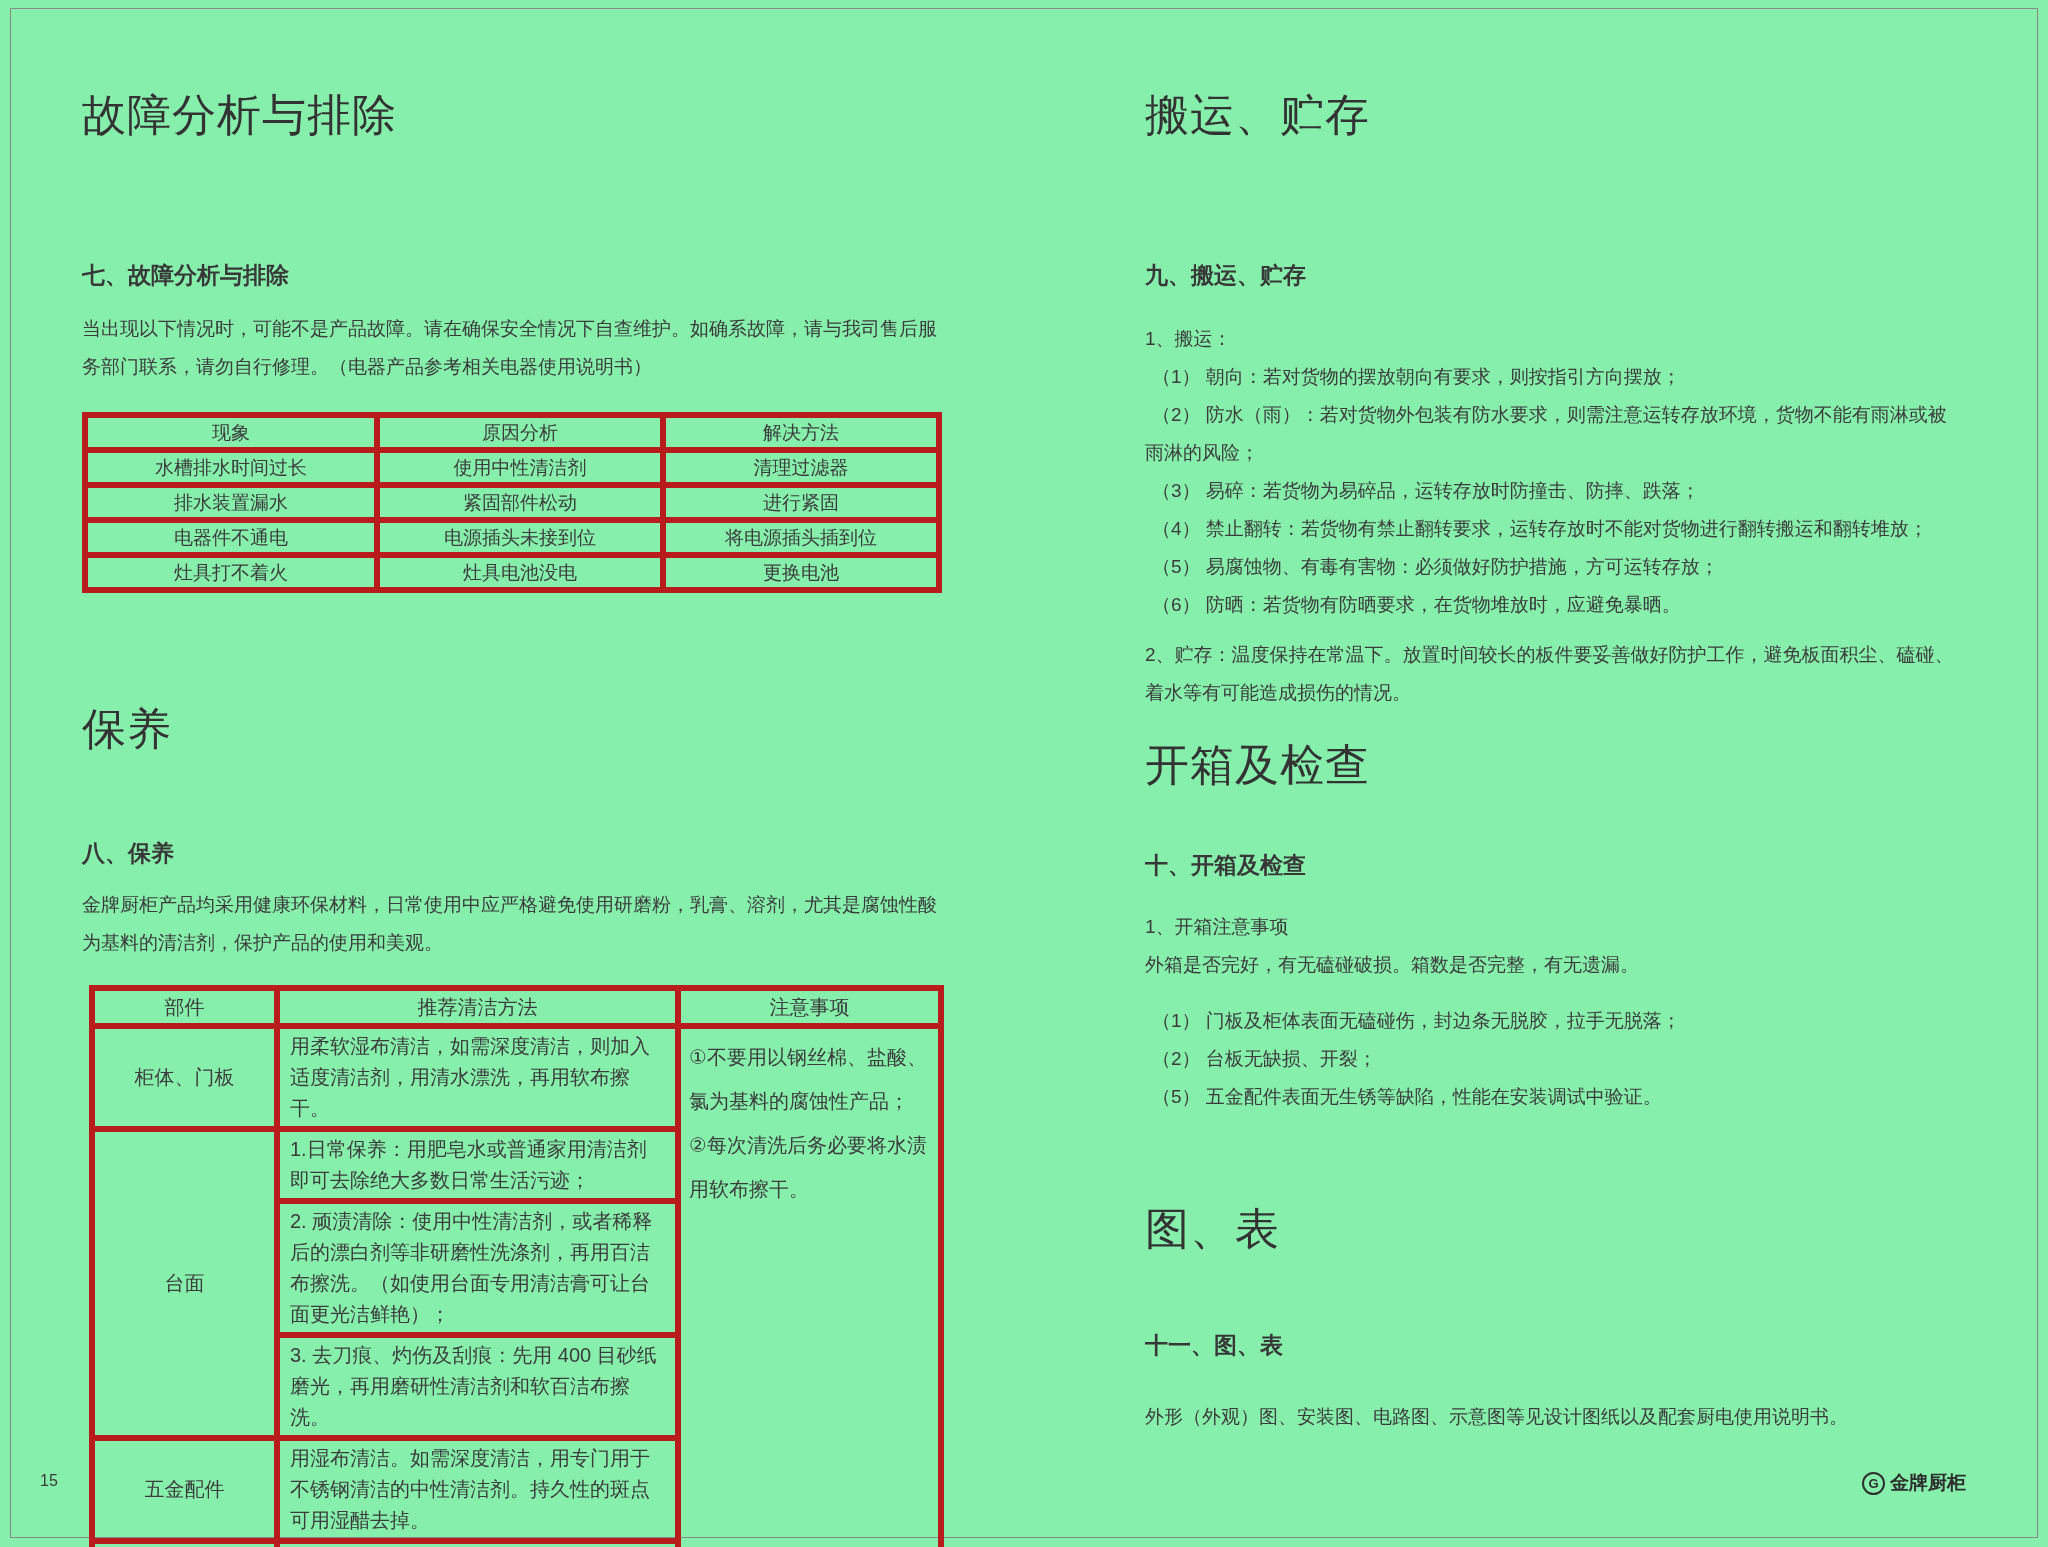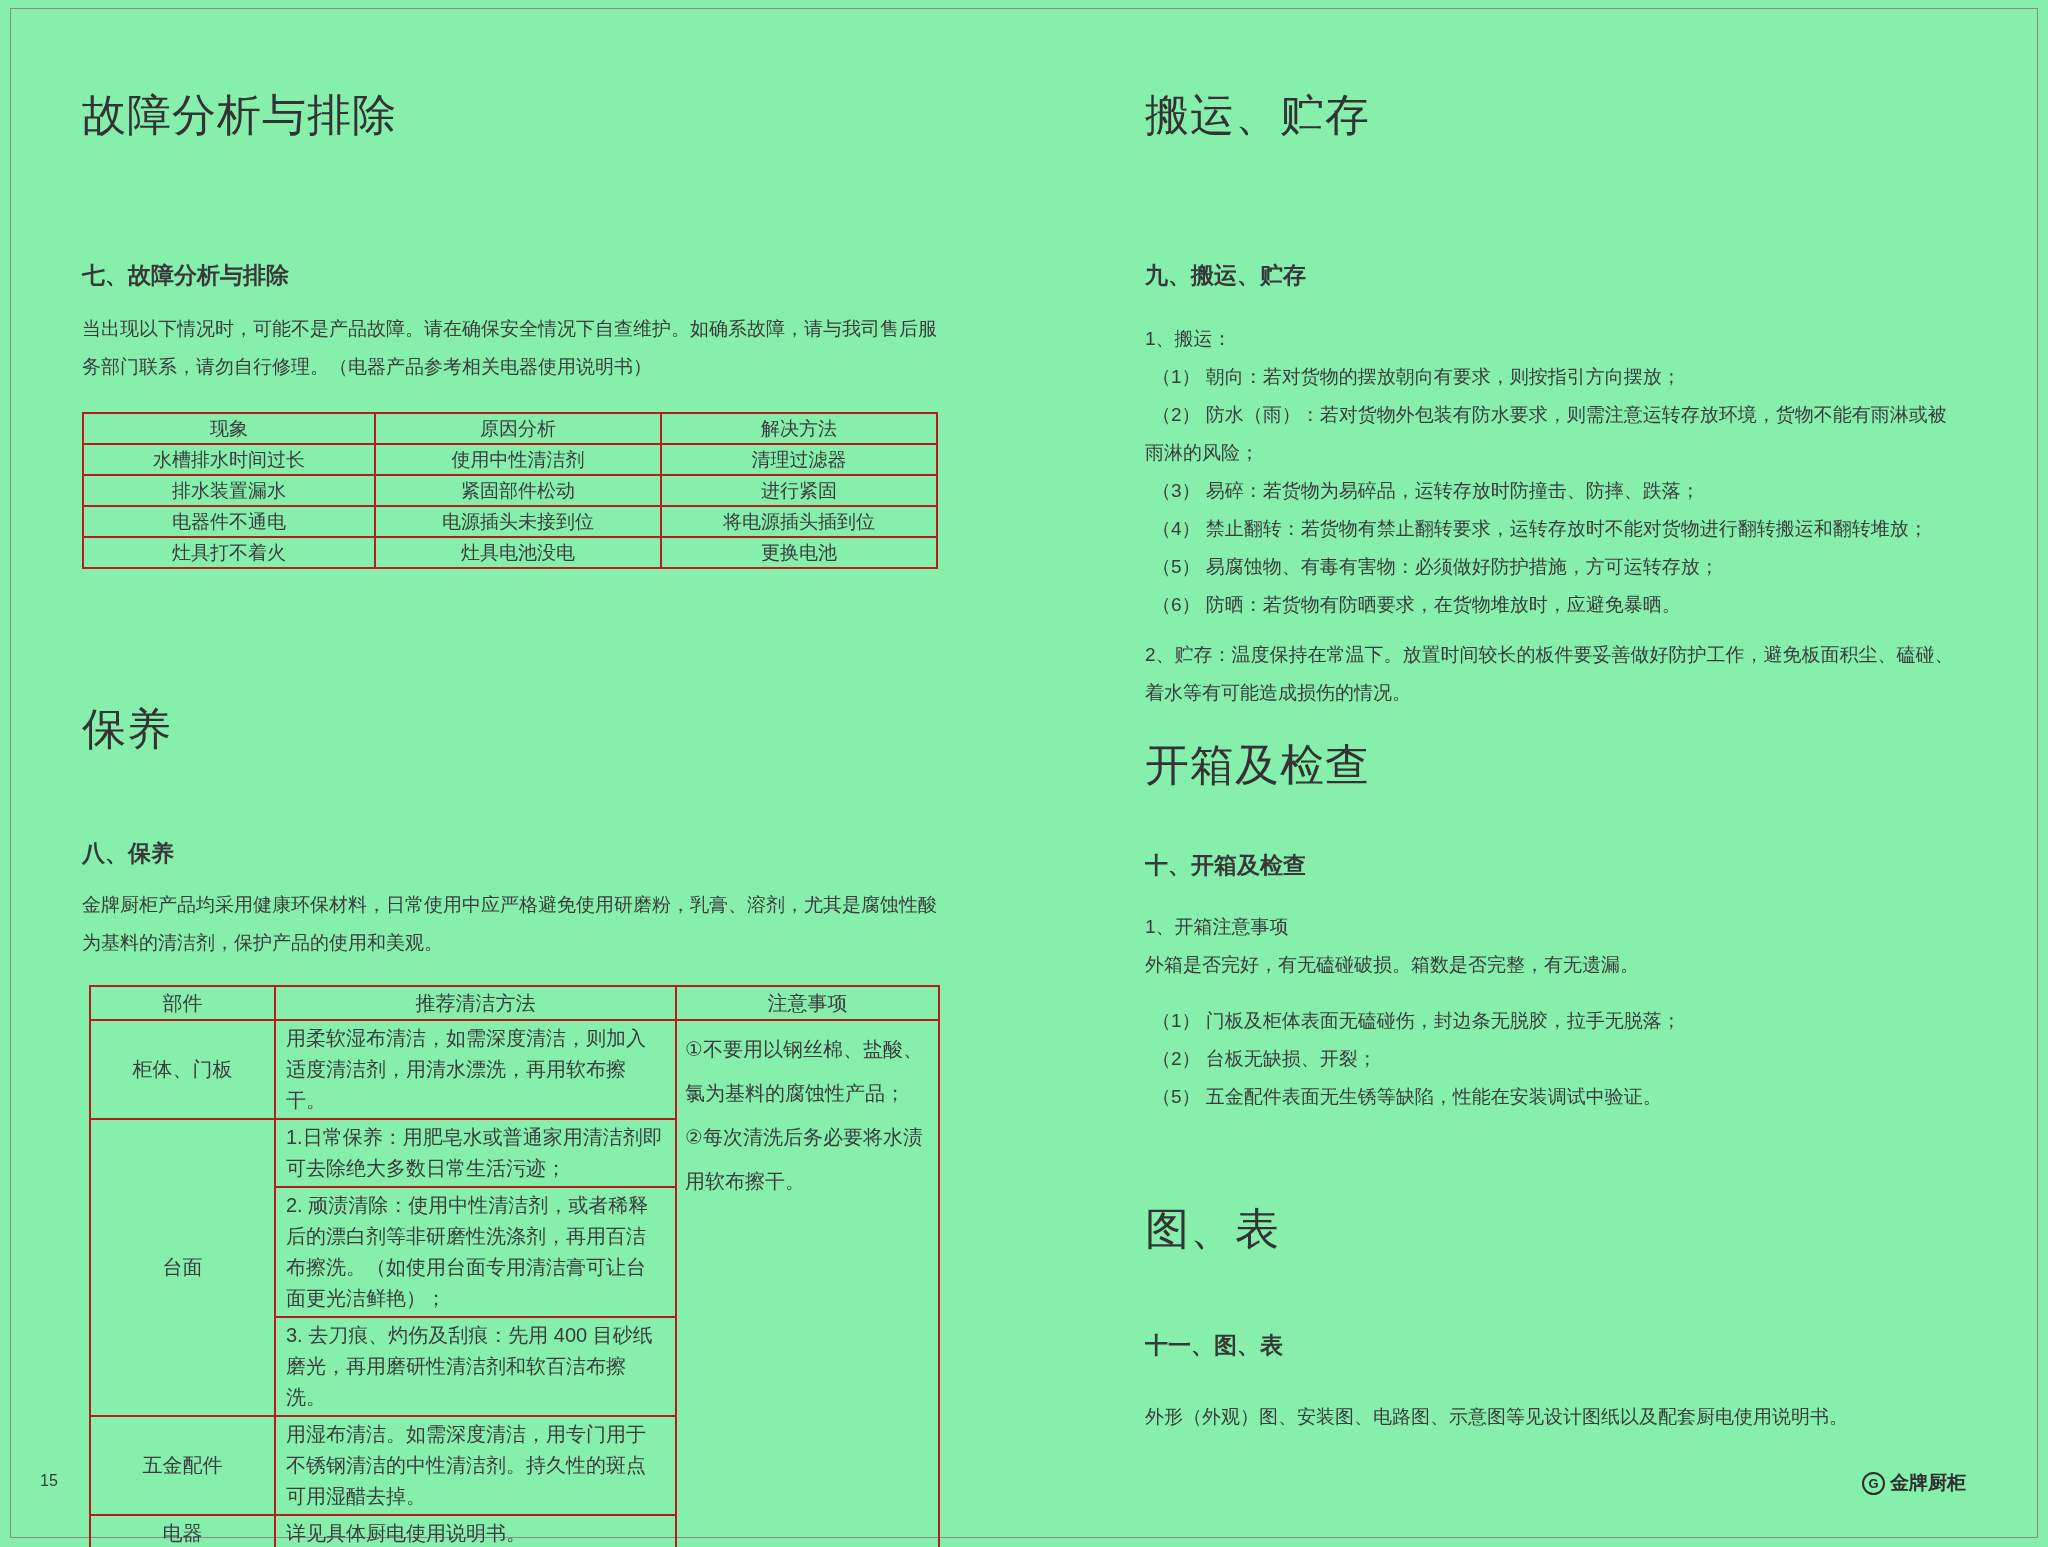--- a/index.html
+++ b/index.html
@@ -9,21 +9,21 @@
   }
   .sheet-border { position:absolute; left:10px; top:8px; right:10px; bottom:9px; border:1px solid #8a8a8a; pointer-events:none; }
   .abs { position:absolute; margin:0; }
   h1.doc { position:absolute; margin:0; font-size:44px; font-weight:400; color:#333333; letter-spacing:1px; white-space:nowrap; }
   h2.subhead { position:absolute; margin:0; font-size:23px; font-weight:700; color:#383838; white-space:nowrap; }
   .body-text { font-size:19px; line-height:38px; color:#3c3c3c; }
   .tblock p { margin:0; }
   .tblock p.item { text-indent:7px; }
 
   table { border-collapse:collapse; table-layout:fixed; }
-  th, td { border:2px solid #b91c1c; font-weight:400;margin-top:23px; }
+  th, td { border:6px solid #b91c1c; font-weight:400;margin-top:23px; }
 
   .t1 { position:absolute; left:82px; top:412px; width:854px; font-size:19px; }
   .t1 th, .t1 td { height:29px; text-align:center; padding:0 4px; color:#3c3c3c; }
 
   .t2 { position:absolute; left:89px; top:985px; width:849px; font-size:20px; }
   .t2 th { height:30px; text-align:center; }
   .t2 td { padding:2px 10px; line-height:31px; vertical-align:middle; color:#3c3c3c; }
   .t2 td.part { text-align:center; padding:2px 4px; }
   .t2 td.notes { vertical-align:top; padding:6px 8px 2px 8px; line-height:44px; }
   .t2 td.notes p { margin:0; }

